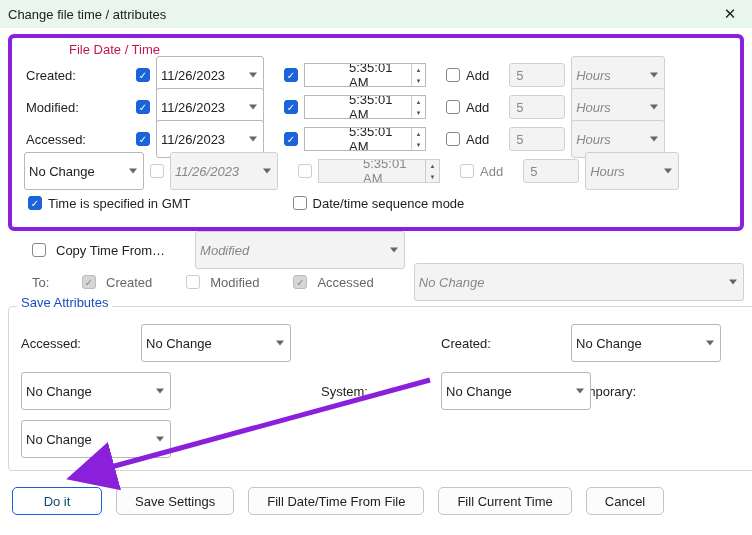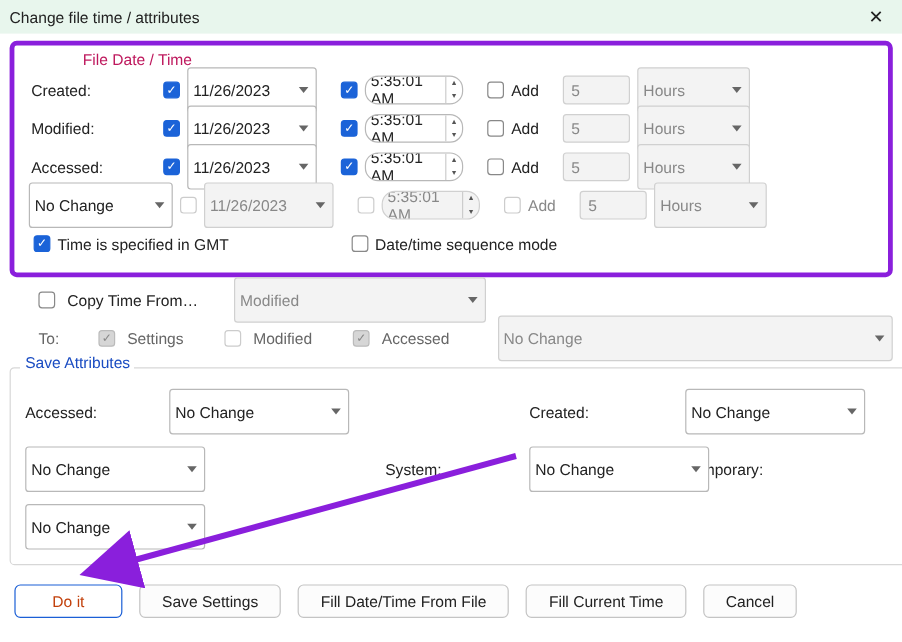--- a/index.html
+++ b/index.html
@@ -10,34 +10,34 @@
   .highlight-box { border: 4px solid #8a1fdc; border-radius: 6px; margin: 6px 8px 4px 8px; padding: 4px 8px 8px 8px; position: relative; }
   fieldset.nobox { border: 1px solid #d7d7d7; border-radius: 4px; margin: 0 8px 6px 8px; padding: 6px 8px 8px 8px; }
   .legend { position: relative; top: -4px; background: transparent; color: #1a4cc2; padding: 0 4px; font-size: 13px; }
   .legend-group { color: #be185d; font-size: 13px; padding-left: 8px; margin-bottom: 2px; margin-left: 41px; }
   .row { display: flex; align-items: center; height: 32px; gap: 6px; }
   .label { width: 110px; padding-left: 6px; }
   .cb { width: 14px; height: 14px; border-radius: 3px; display: inline-flex; align-items: center; justify-content: center; border: 1px solid #888; background: #fff; font-size: 10px; color: #fff; flex: 0 0 14px; }
   .cb.checked { background: #1b63d8; border-color: #1b63d8; }
   .cb.greyed { background: #d6d6d6; border-color: #bbb; color: #888; }
   .input, .select { height: 38px; border: 1px solid #b8b8b8; border-radius: 3px; background: #fff; padding: 0 4px; display: inline-flex; align-items: center; position: relative; }
-  .input.disabled, .select.disabled { background: #f3f3f3; color: #888; border-color: #d0d0d0; }
+  .input.disabled, .select.disabled { background: #f3f3f3; color: #888; border-color: #d0d0d0; font-style: italic; }
   .select { padding-right: 18px; }
   .select::after { content: ""; position: absolute; right: 6px; top: 50%; width: 0; height: 0; border-left: 4px solid transparent; border-right: 4px solid transparent; border-top: 5px solid #666; transform: translateY(-50%); }
-  .timebox { display: inline-flex; height: 24px; border: 1px solid #b8b8b8; border-radius: 11px; background: #fff; align-items: stretch; overflow: hidden; }
+  .timebox { display: inline-flex; height: 24px; border: 1px solid #b8b8b8; border-radius: 0; background: #fff; align-items: stretch; overflow: hidden; padding-left: 40px; }
   .timebox.disabled { background: #f3f3f3; color: #888; border-color: #d0d0d0; }
   .timebox .tval { padding: 0 4px; display: flex; align-items: center; width: 66px; }
   .spin { width: 14px; display: flex; flex-direction: column; border-left: 1px solid #ccc; }
   .spin .up, .spin .dn { flex: 1; display: flex; align-items: center; justify-content: center; font-size: 6px; color: #555; }
   .valbox { width: 56px; height: 24px; border: 1px solid #d0d0d0; border-radius: 3px; background: #f3f3f3; display: inline-flex; align-items: center; padding: 0 6px; color: #888; }
   .btm-row { display: flex; gap: 10px; align-items: center; margin: 2px 8px 2px 8px; height: 30px; }
   .attr-grid { display: grid; grid-template-columns: 120px 180px 120px 130px 180px; row-gap: 10px; align-items: center; padding: 4px 4px; }
   .buttonbar { display: flex; gap: 14px; padding: 10px 12px 14px 12px; justify-content: flex-start; }
   .btn { height: 28px; border: 1px solid #c4c4c4; border-radius: 5px; background: #fcfcfc; padding: 0 18px; display: inline-flex; align-items: center; justify-content: center; cursor: pointer; font-size: 13px; }
-  .btn.primary { border: 1.5px solid #1b5fd6; color: #c2410c; background: #fff; }
+  .btn.primary { border: 1.5px solid #1b5fd6; color: #0c4a6e; background: #fff; }
   .arrow { position: absolute; pointer-events: none; }
   .w-date { width: 108px; }
   .w-unit { width: 94px; }
   .w-sel { width: 120px; }
   .w-attr { width: 150px; }
   .spacer { flex: 0 0 8px; }
 </style>
 </head>
 <body>
 
@@ -173,21 +173,21 @@
   <span class="cb"></span>
   <span>Copy Time From…</span>
   <div class="select disabled" style="width:210px; margin-left:20px;">
       <span>Modified</span>
     </div>
 </div>
 <div class="btm-row" style="color:#666;">
   <span style="width:14px;"></span>
   <span style="width:40px;">To:</span>
   <span class="cb greyed">✓</span>
-  <span>Settings</span>
+  <span>Created</span>
   <span style="width:14px;"></span>
   <span class="cb" style="border-color:#ccc;"></span>
   <span>Modified</span>
   <span style="width:14px;"></span>
   <span class="cb greyed">✓</span>
   <span>Accessed</span>
   <div class="select disabled" style="flex:1; margin-left:30px;">
       <span>No Change</span>
     </div>
 </div>

